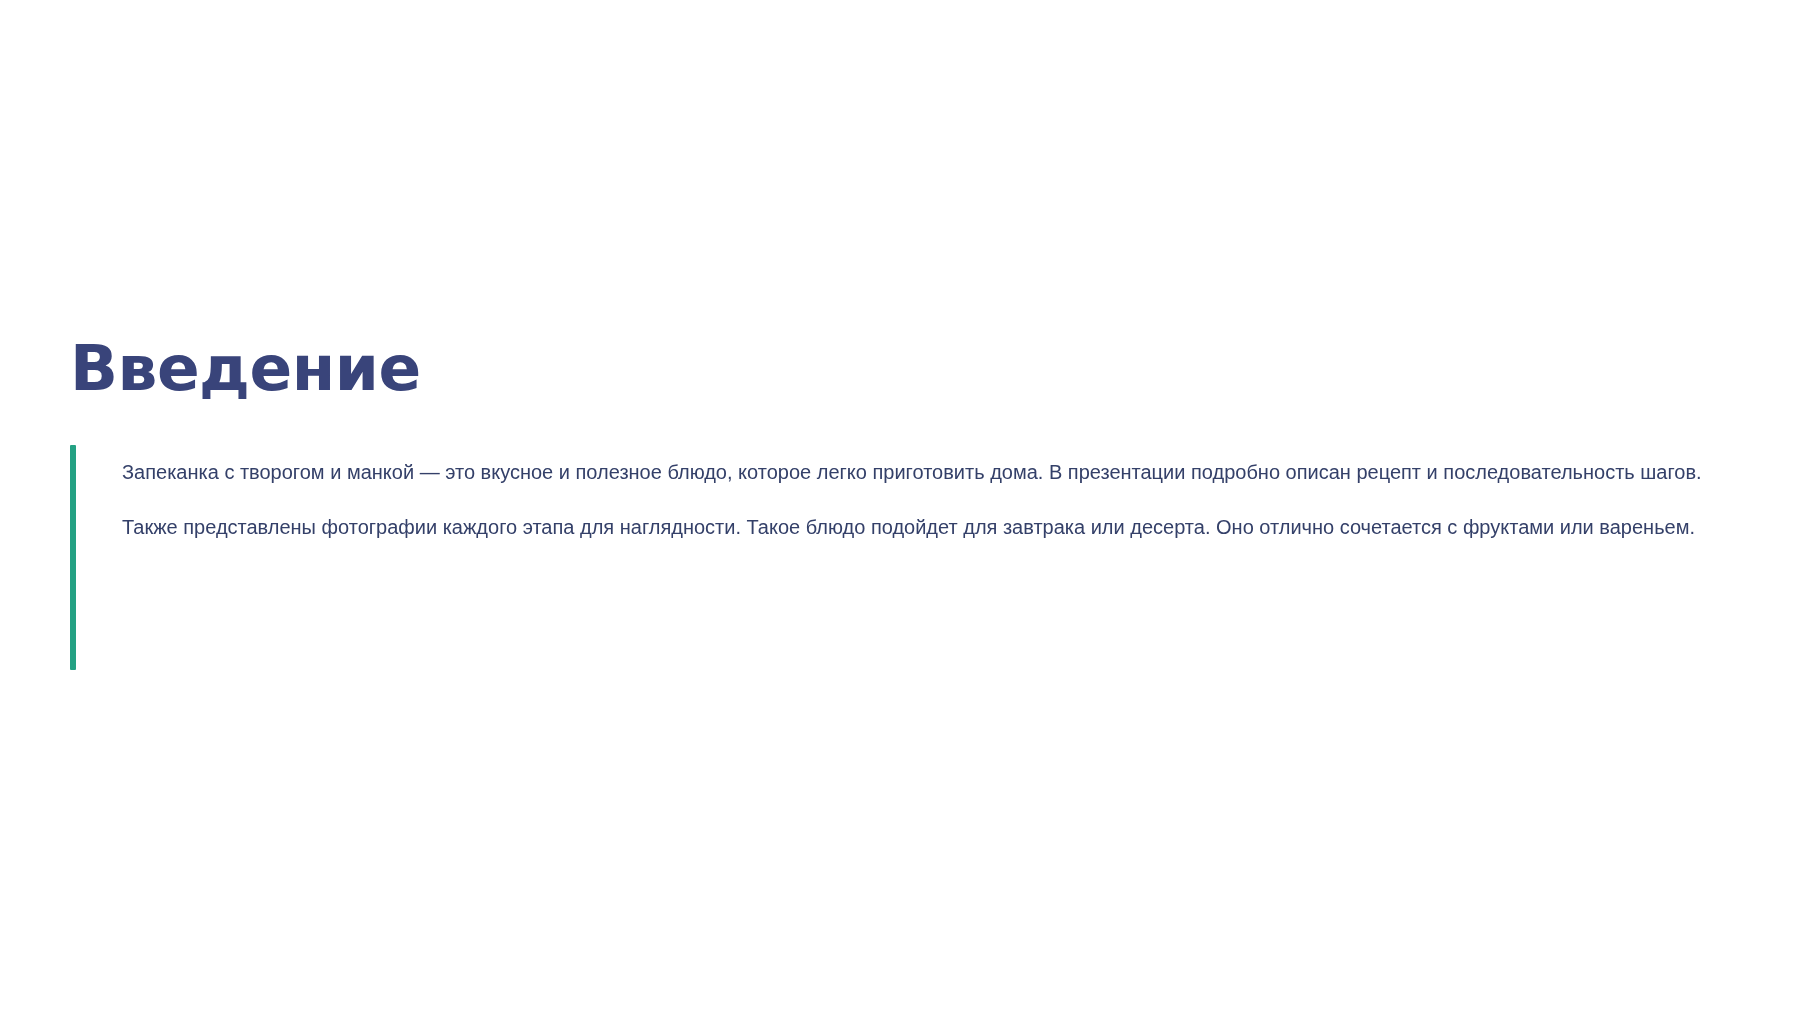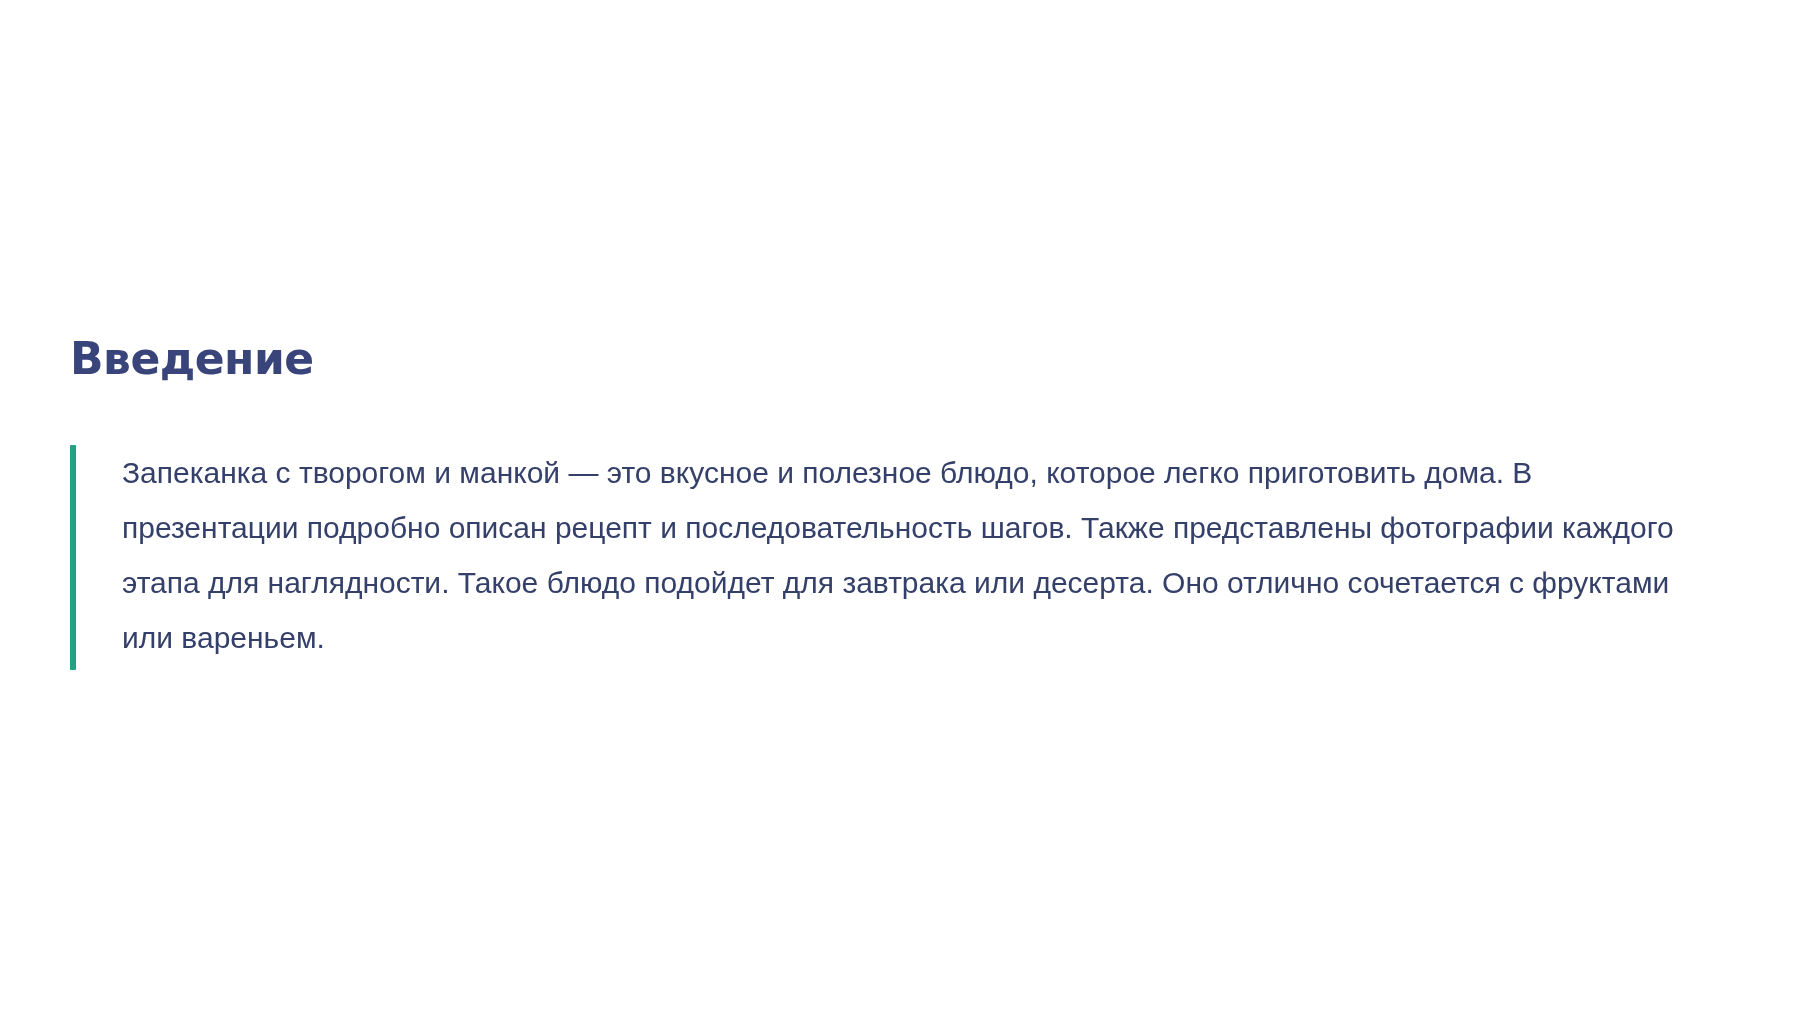--- a/index.html
+++ b/index.html
@@ -23,21 +23,21 @@
     box-sizing: border-box;
   }
 
   
   .slide-title {
     position: absolute;
     left: 70px;
     top: 336px;
     margin: 0;
     font-family: "DejaVu Sans", "Liberation Sans", sans-serif;
-    font-size: 44px;
+    font-size: 63px;
     font-weight: 700;
     letter-spacing: -0.5px;
     line-height: 1.05;
     color: #39447a;
     white-space: nowrap;
   }
 
   
   .intro-block {
     position: absolute;
@@ -54,21 +54,21 @@
     min-height: 225px;
     background: #23a183;
     border-radius: 1px;
   }
 
   .intro-text {
     flex: 1 1 auto;
     margin: 0;
     padding: 0 0 0 46px;
     font-family: "Liberation Sans", "DejaVu Sans", sans-serif;
-    font-size: 30px;
+    font-size: 20px;
     font-weight: 400;
     line-height: 55px;
     color: #344069;
     text-align: left;
     max-width: 1590px;
   }
 </style>
 </head>
 <body>
 

